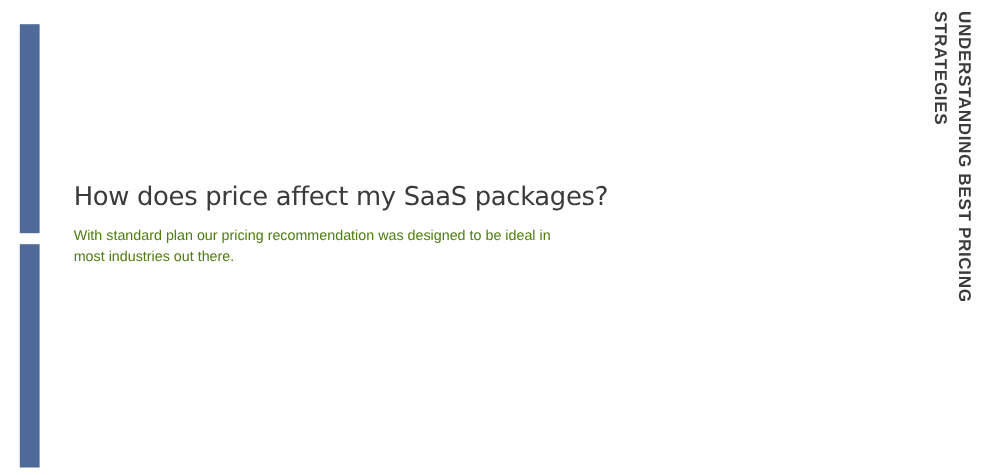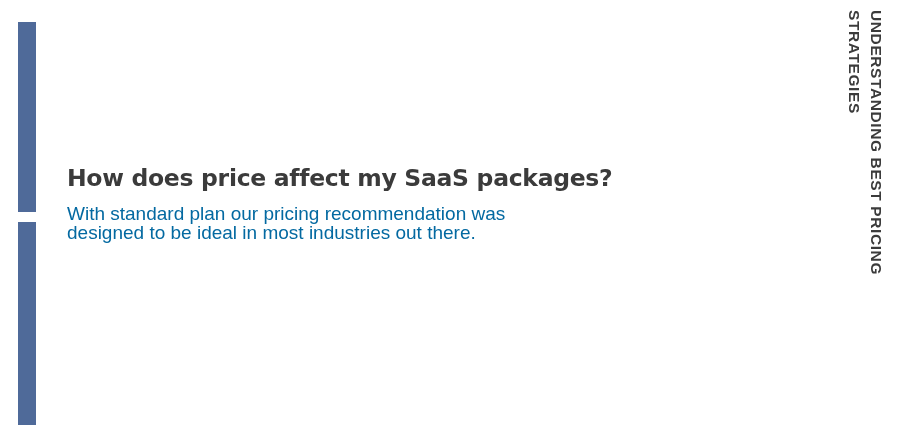--- a/index.html
+++ b/index.html
@@ -42,33 +42,33 @@
   .content {
     position: absolute;
     left: 67px;
     top: 163px;
     width: 520px;
   }
   .headline {
     margin: 0;
     font-family: "DejaVu Sans", sans-serif;
     font-size: 23.5px;
-    font-weight: 700;
+    font-weight: 400;
     line-height: 30px;
     letter-spacing: -0.3px;
     color: #3b3b3b;
     white-space: nowrap;
   }
   .subcopy {
     margin: 12px 0 0 0;
     font-family: "Liberation Sans", sans-serif;
-    font-size: 19px;
+    font-size: 13px;
     font-weight: 400;
     line-height: 18.5px;
-    color: #0369a1;
+    color: #4d7c0f;
     max-width: 450px;
   }
 
   
   .vertical-label {
     position: absolute;
     top: 10px;
     transform-origin: left top;
     transform: rotate(90deg);
     white-space: nowrap;

